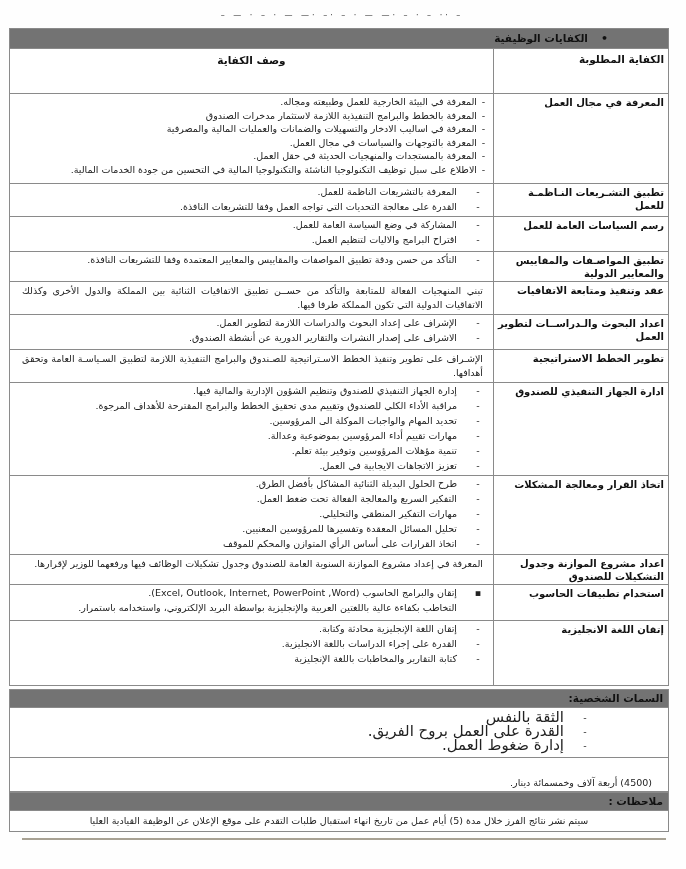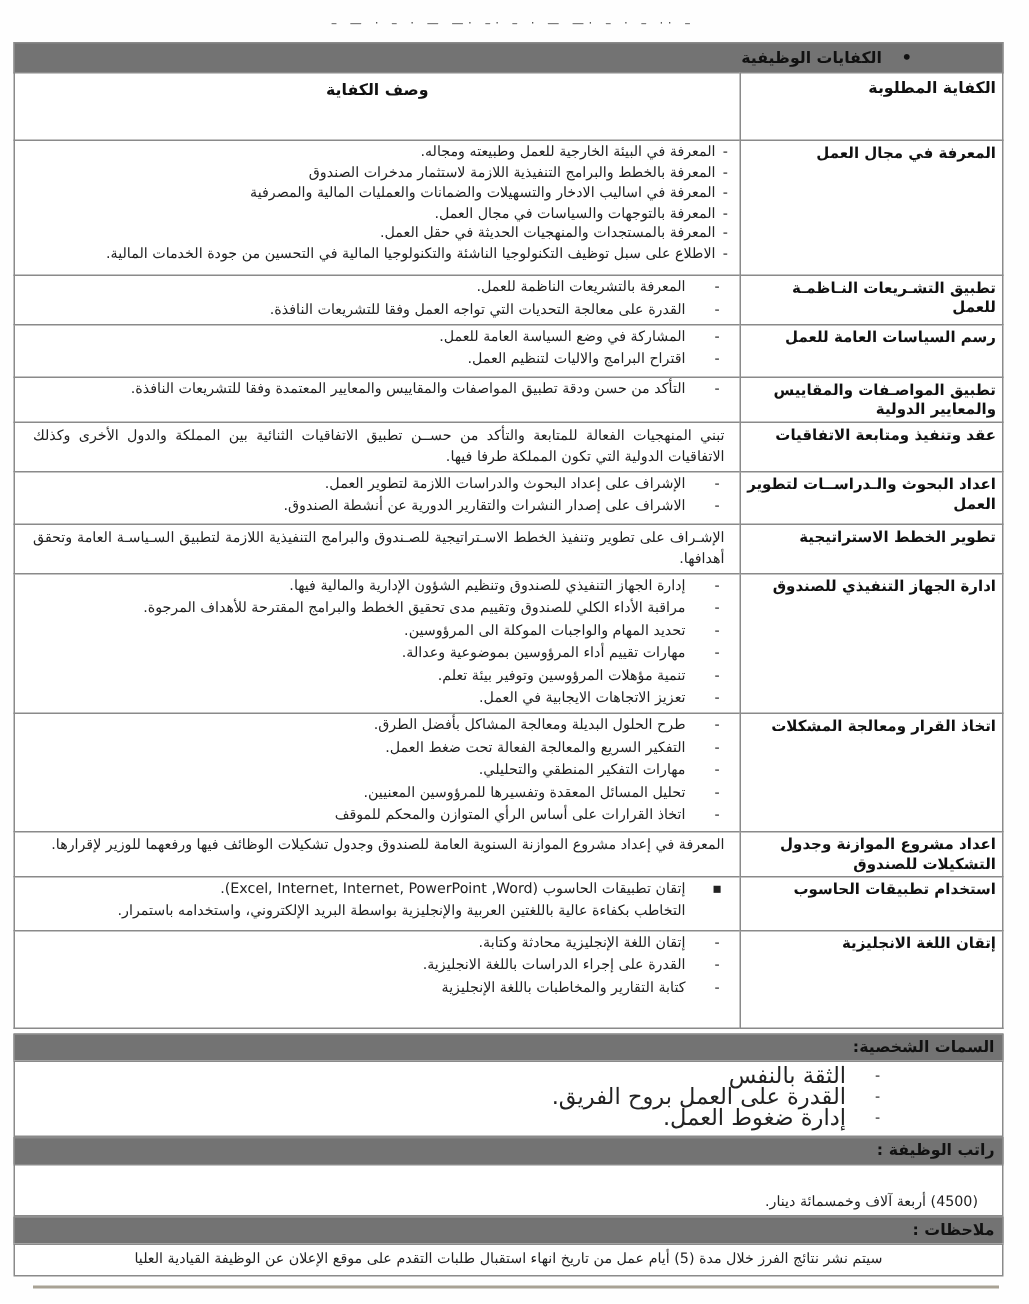--- a/index.html
+++ b/index.html
@@ -208,21 +208,21 @@
               <span class="marker">-</span>
               <span class="txt">تعزيز الاتجاهات الايجابية في العمل.</span>
             </div>
           </td>
         </tr>
         <tr style="height: 79px;">
           <td class="c-label">اتخاذ القرار ومعالجة المشكلات</td>
           <td class="c-desc">
             <div class="item">
               <span class="marker">-</span>
-              <span class="txt">طرح الحلول البديلة ومعالجة المشاكل بأفضل الطرق.</span>
+              <span class="txt">طرح الحلول البديلة الثنائية المشاكل بأفضل الطرق.</span>
             </div>
             <div class="item">
               <span class="marker">-</span>
               <span class="txt">التفكير السريع والمعالجة الفعالة تحت ضغط العمل.</span>
             </div>
             <div class="item">
               <span class="marker">-</span>
               <span class="txt">مهارات التفكير المنطقي والتحليلي.</span>
             </div>
             <div class="item">
@@ -239,21 +239,21 @@
           <td class="c-label">اعداد مشروع الموازنة وجدول التشكيلات للصندوق</td>
           <td class="c-desc">
             <div class="para">المعرفة في إعداد مشروع الموازنة السنوية العامة للصندوق وجدول تشكيلات الوظائف فيها ورفعهما للوزير لإقرارها.</div>
           </td>
         </tr>
         <tr style="height: 36px;">
           <td class="c-label">استخدام تطبيقات الحاسوب</td>
           <td class="c-desc">
             <div class="item">
               <span class="marker">▪</span>
-              <span class="txt">إتقان تطبيقات الحاسوب (Excel, Internet, Internet, PowerPoint ,Word).</span>
+              <span class="txt">إتقان والبرامج الحاسوب (Excel, Outlook, Internet, PowerPoint ,Word).</span>
             </div>
             <div class="item">
               <span class="marker"></span>
               <span class="txt">التخاطب بكفاءة عالية باللغتين العربية والإنجليزية بواسطة البريد الإلكتروني، واستخدامه باستمرار.</span>
             </div>
           </td>
         </tr>
         <tr style="height: 65px;">
           <td class="c-label">إتقان اللغة الانجليزية</td>
           <td class="c-desc">
@@ -285,23 +285,20 @@
       <div class="trait">
         <span class="marker">-</span>
         <span class="txt">القدرة على العمل بروح الفريق.</span>
       </div>
       <div class="trait">
         <span class="marker">-</span>
         <span class="txt">إدارة ضغوط العمل.</span>
       </div>
     </div>
 
-  <div class="band">
-    <span>راتب الوظيفة :</span>
-  </div>
   <div class="box salary-box">
     <span>(4500) أربعة آلاف وخمسمائة دينار.</span>
   </div>
 
   <div class="band">
     <span>ملاحظات :</span>
   </div>
   <div class="box notes-box">
     <span>سيتم نشر نتائج الفرز خلال مدة (5) أيام عمل من تاريخ انهاء استقبال طلبات التقدم على موقع الإعلان عن الوظيفة القيادية العليا</span>
   </div>

